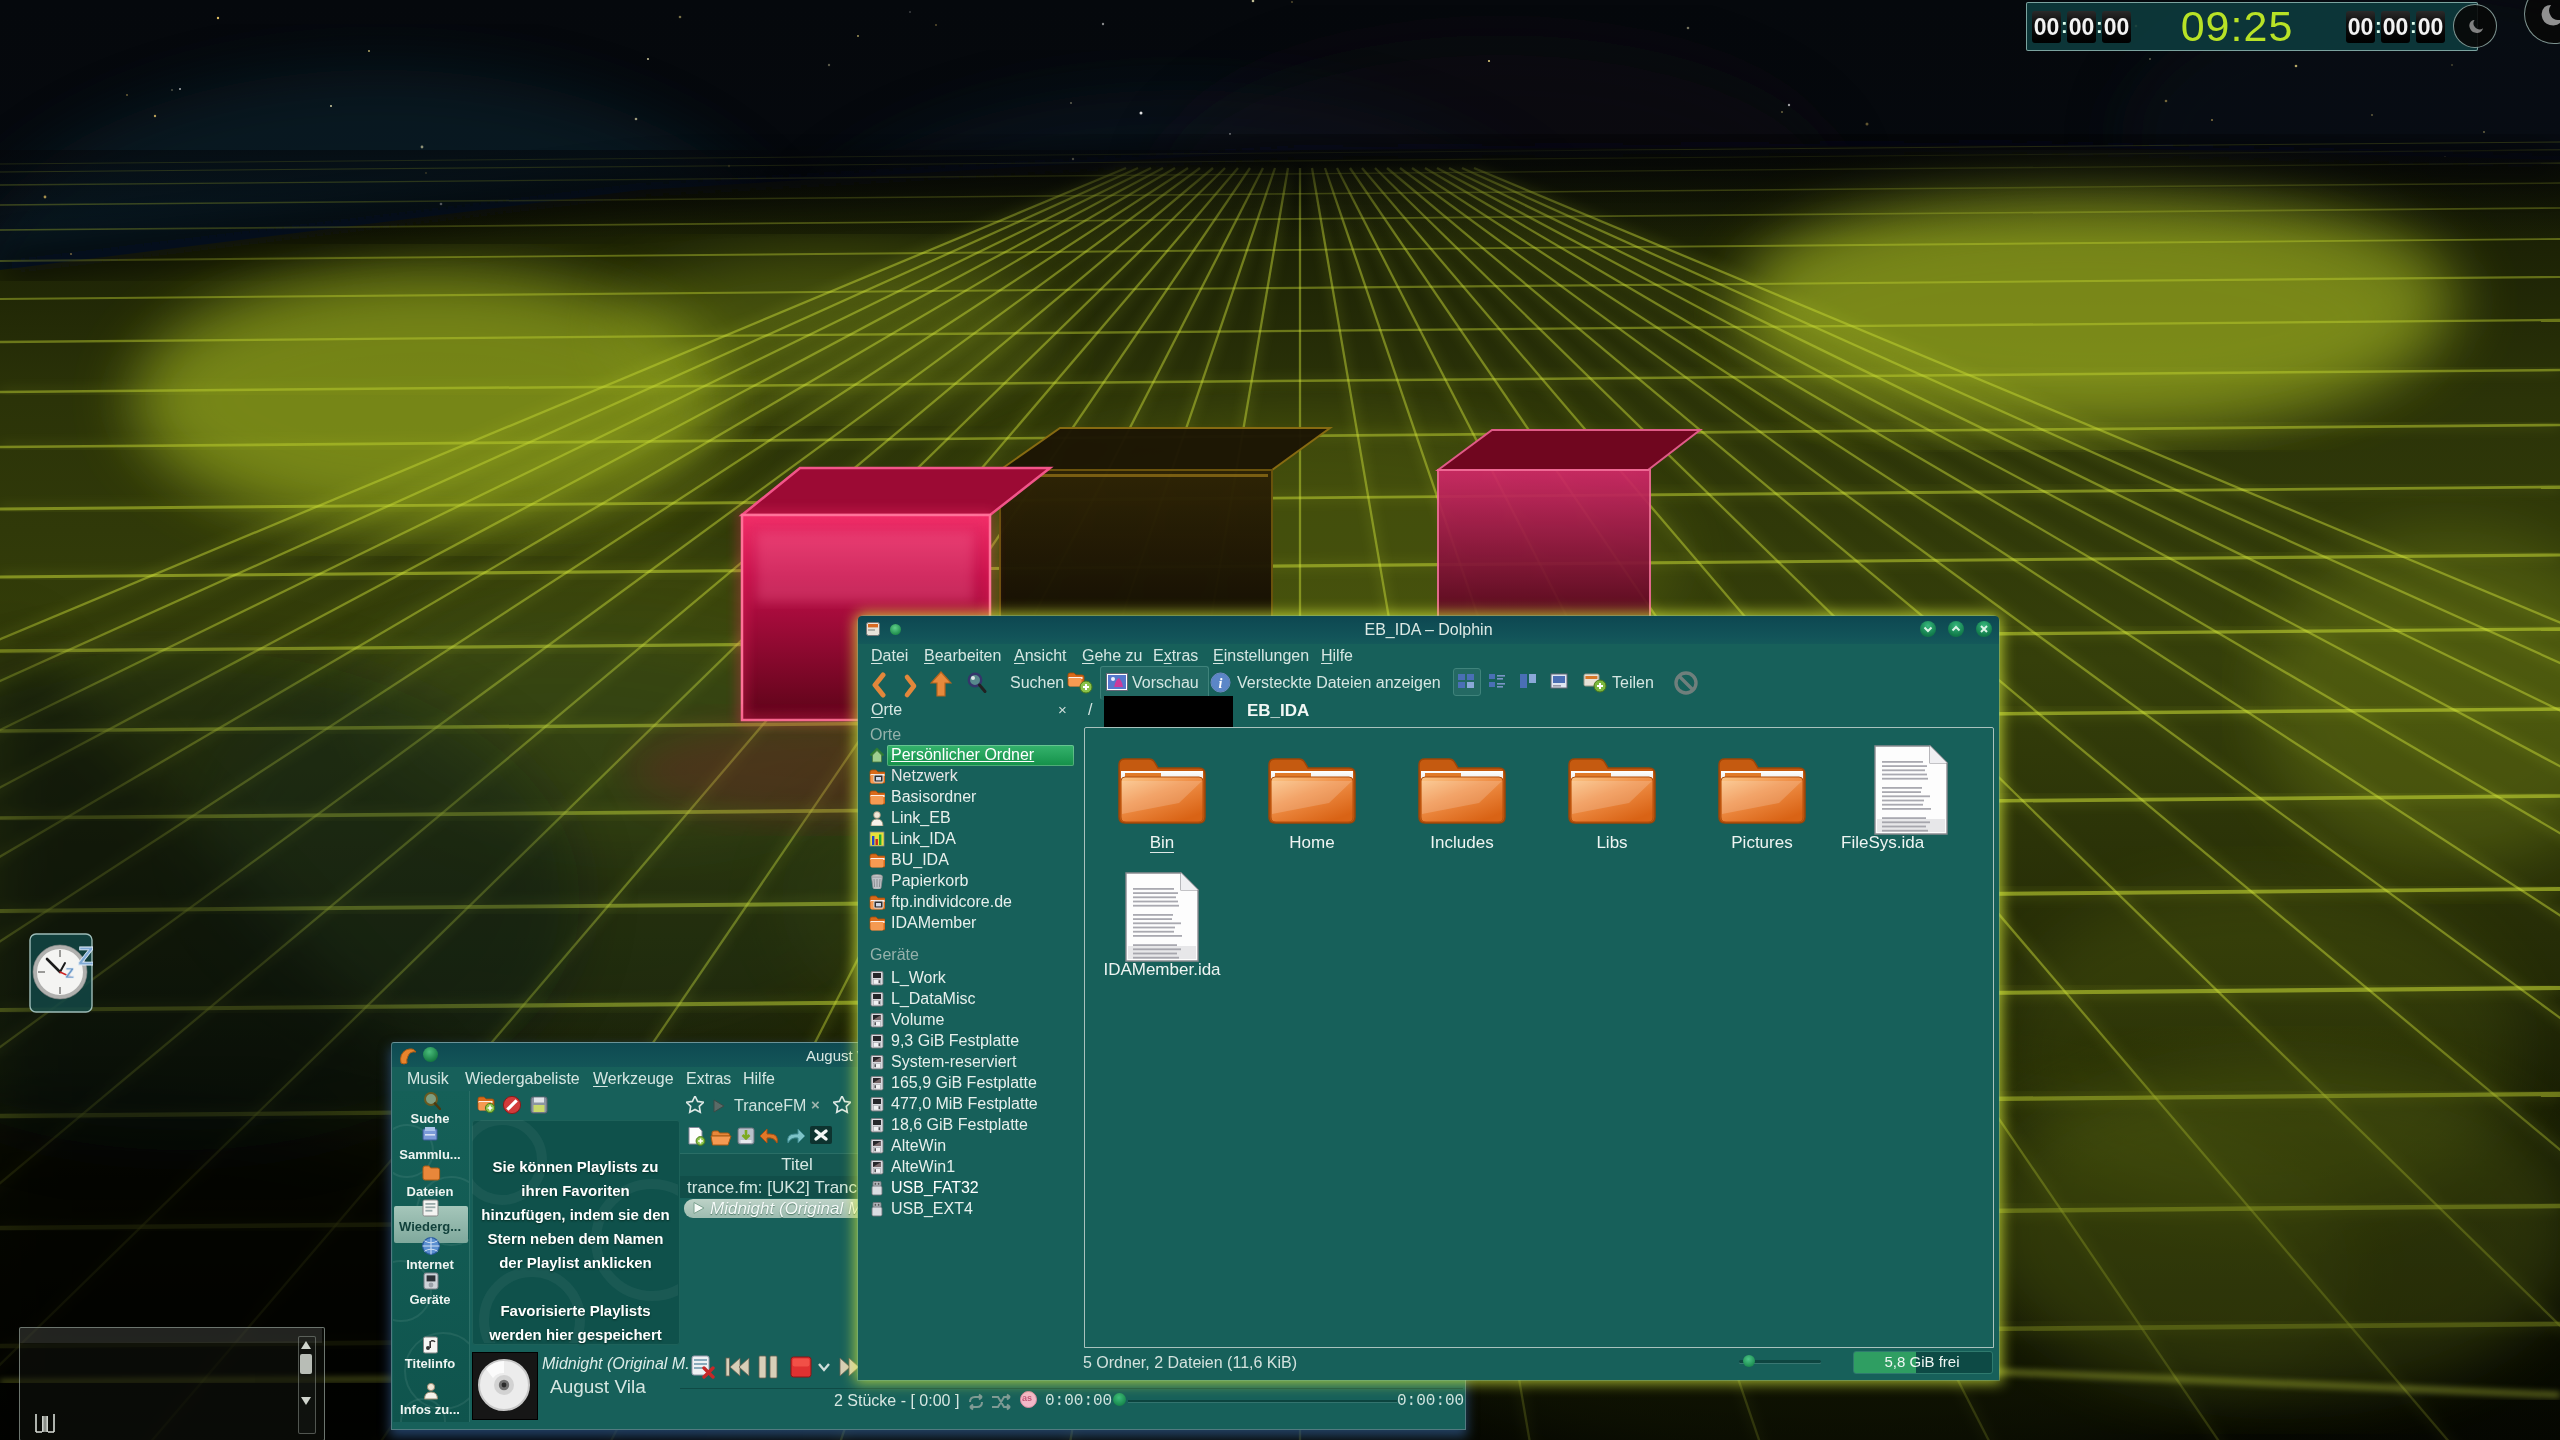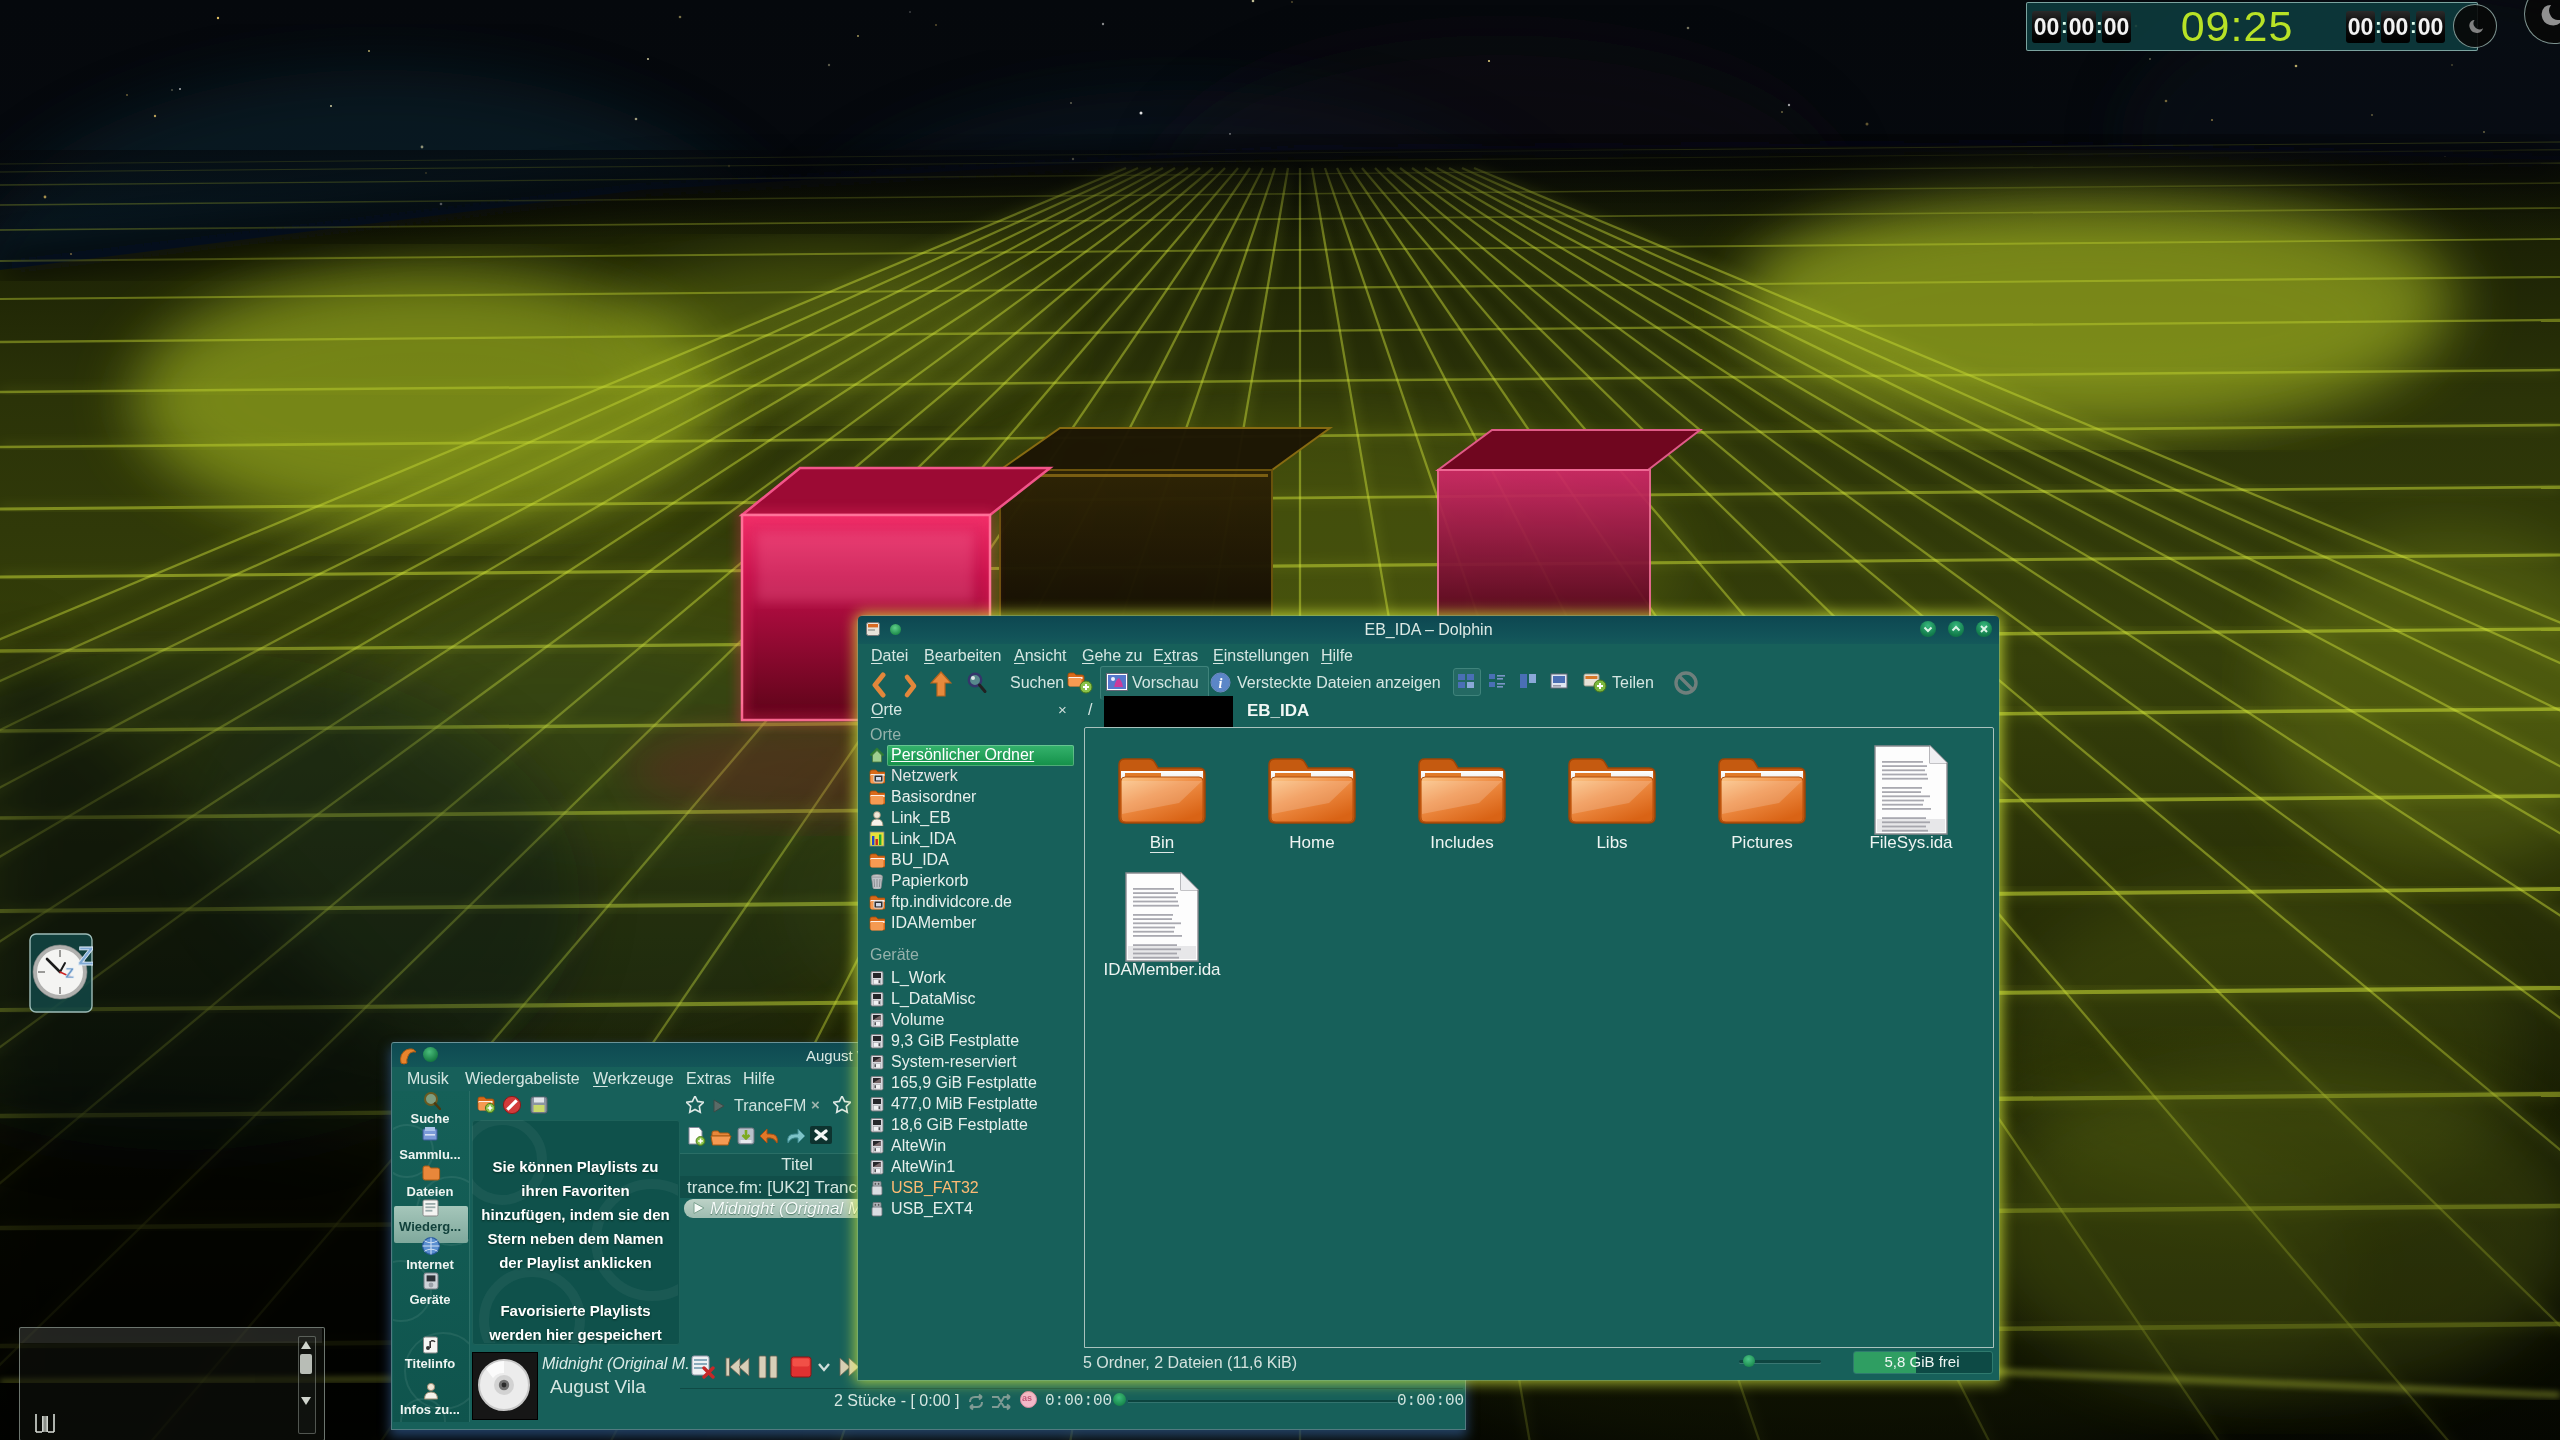--- a/index.html
+++ b/index.html
@@ -813,21 +813,21 @@
       <rect x="4.6" y="9.5" width="6.8" height="4.6" fill="#f2f2f4" stroke="#9a9aa0" stroke-width="0.5"></rect>
       <rect x="5.4" y="10.2" width="1.6" height="3" fill="#55555a"></rect>
     </svg>
     <div class="abs" style="left:33px;top:542px;font-size:16px;color:#e7efec;">AlteWin1</div>
     <svg class="abs" style="left:11px;top:564px;" width="16" height="16" viewBox="0 0 16 16">
       <rect x="4" y="1.5" width="8" height="5" rx="1" fill="#b8bcc2" stroke="#70747a" stroke-width="0.9"></rect>
       <rect x="3" y="6" width="10" height="9" rx="1.6" fill="#dadde2" stroke="#70747a" stroke-width="0.9"></rect>
       <rect x="5.6" y="2.8" width="1.6" height="2" fill="#555"></rect>
       <rect x="8.8" y="2.8" width="1.6" height="2" fill="#555"></rect>
     </svg>
-    <div class="abs" style="left:33px;top:563px;font-size:16px;color:#fdba74;">USB_FAT32</div>
+    <div class="abs" style="left:33px;top:563px;font-size:16px;color:#ffffff;">USB_FAT32</div>
     <svg class="abs" style="left:11px;top:585px;" width="16" height="16" viewBox="0 0 16 16">
       <rect x="4" y="1.5" width="8" height="5" rx="1" fill="#b8bcc2" stroke="#70747a" stroke-width="0.9"></rect>
       <rect x="3" y="6" width="10" height="9" rx="1.6" fill="#dadde2" stroke="#70747a" stroke-width="0.9"></rect>
       <rect x="5.6" y="2.8" width="1.6" height="2" fill="#555"></rect>
       <rect x="8.8" y="2.8" width="1.6" height="2" fill="#555"></rect>
     </svg>
     <div class="abs" style="left:33px;top:584px;font-size:16px;color:#e7efec;">USB_EXT4</div>
     <div class="abs" style="left:226px;top:111px;width:908px;height:619px;border:1px solid #a9c2bd;border-radius:2px 2px 0 0;background:#17605a;"></div>
     <svg class="abs" style="left:257px;top:135px;" width="94" height="76" viewBox="0 0 94 76">
       <defs>
@@ -938,21 +938,21 @@
       <rect x="8" y="54.60000000000001" width="42" height="1.8" fill="#9a9aa2" opacity="0.85"></rect>
       <rect x="8" y="58.80000000000001" width="41" height="1.8" fill="#9a9aa2" opacity="0.85"></rect>
       <rect x="8" y="63.000000000000014" width="49" height="1.8" fill="#9a9aa2" opacity="0.85"></rect>
       <rect x="8" y="72.20000000000002" width="44" height="1.8" fill="#9a9aa2" opacity="0.85"></rect>
       <rect x="8" y="76.40000000000002" width="48" height="1.8" fill="#9a9aa2" opacity="0.85"></rect>
       <rect x="8" y="80.60000000000002" width="44" height="1.8" fill="#9a9aa2" opacity="0.85"></rect>
       <rect x="8" y="84.80000000000003" width="46" height="1.8" fill="#9a9aa2" opacity="0.85"></rect>
       <path d="M56,1 L56,18 L73,18 Z" fill="#cfcfd4" stroke="#8a8a90" stroke-width="1.2"></path>
       <path d="M56,1 L73,18 L56,18 Z" fill="#efeff2"></path>
     </svg>
-    <div class="abs" style="left:983px;top:217px;width:140px;text-align:center;color:#eef4f2;font-size:17px;">FileSys.ida</div>
+    <div class="abs" style="left:983px;top:217px;width:140px;color:#eef4f2;font-size:17px;">FileSys.ida</div>
     <svg class="abs" style="left:267px;top:256px;" width="74" height="90" viewBox="0 0 74 90">
       <path d="M1,1 L56,1 L73,18 L73,89 L1,89 Z" fill="#fdfdfd" stroke="#8a8a90" stroke-width="1.4"></path>
       <path d="M3,74 L71,74 L71,87 L3,87 Z" fill="#d8d8dc" opacity="0.6"></path>
       <rect x="8" y="16" width="41" height="1.8" fill="#9a9aa2" opacity="0.85"></rect>
       <rect x="8" y="20.2" width="45" height="1.8" fill="#9a9aa2" opacity="0.85"></rect>
       <rect x="8" y="24.4" width="43" height="1.8" fill="#9a9aa2" opacity="0.85"></rect>
       <rect x="8" y="28.599999999999998" width="45" height="1.8" fill="#9a9aa2" opacity="0.85"></rect>
       <rect x="8" y="32.8" width="46" height="1.8" fill="#9a9aa2" opacity="0.85"></rect>
       <rect x="8" y="42.0" width="40" height="1.8" fill="#9a9aa2" opacity="0.85"></rect>
       <rect x="8" y="46.2" width="39" height="1.8" fill="#9a9aa2" opacity="0.85"></rect>

